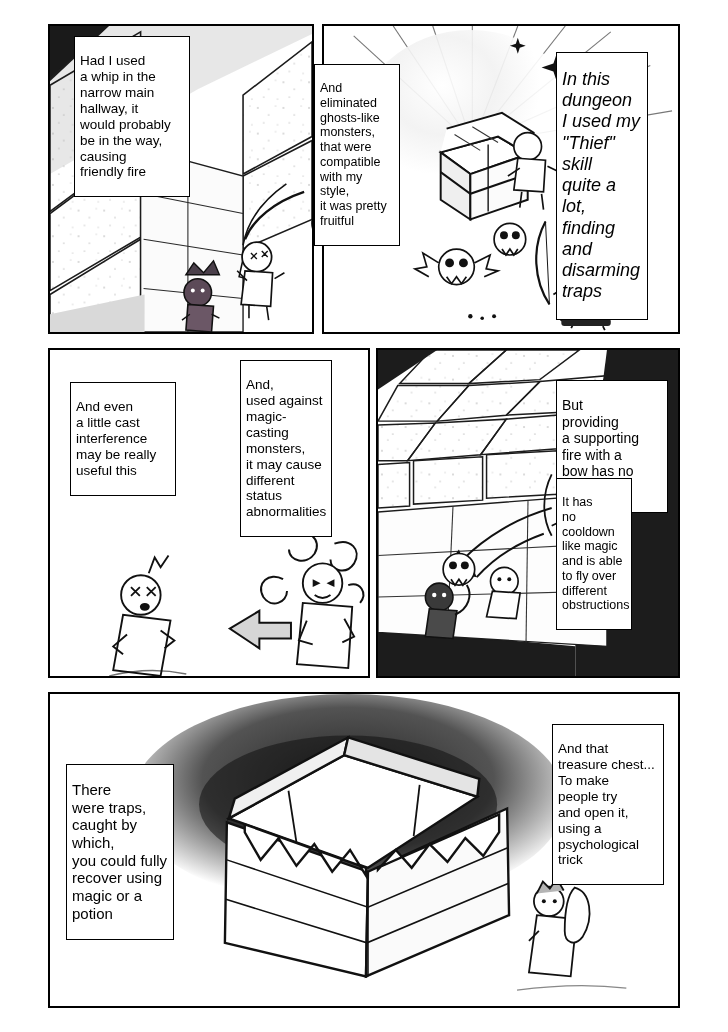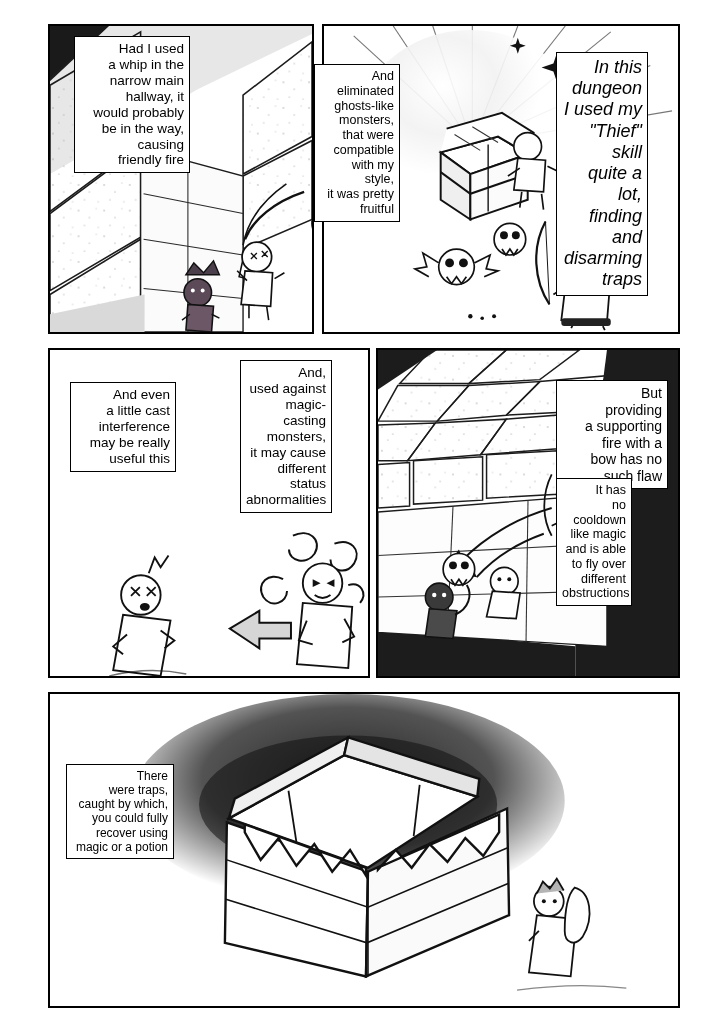--- a/index.html
+++ b/index.html
@@ -26,23 +26,23 @@
     border: 2px solid #000000;
     overflow: hidden;
   }
 
   
   .bubble {
     position: absolute;
     background: #ffffff;
     border: 1.5px solid #000000;
     color: #000000;
-    text-align: right;
+    text-align: left;
     line-height: 1.18;
-    padding: 4px 5px;
+    padding: 16px 5px;
     z-index: 40;
     white-space: pre-line;
   }
 
   
   .art { position: absolute; left: 0; top: 0; width: 100%; height: 100%; }
   .art svg { display: block; width: 100%; height: 100%; }
 
   
   #panel-1 { left: 48px;  top: 24px;  width: 266px; height: 310px; }
@@ -53,21 +53,21 @@
 
   
   #bubble-1 { left: 74px;  top: 36px;  width: 116px; font-size: 13.5px; }
   #bubble-2 { left: 314px; top: 64px;  width: 86px;  font-size: 12.5px; }
   #bubble-3 { left: 556px; top: 52px;  width: 92px; font-size: 18px; font-style: italic; }
   #bubble-4 { left: 70px;  top: 382px; width: 106px; font-size: 13.5px; }
   #bubble-5 { left: 240px; top: 360px; width: 92px; font-size: 13.5px; }
   #bubble-6 { left: 556px; top: 380px; width: 112px; font-size: 14px; }
   #bubble-7 { left: 556px; top: 478px; width: 76px;  font-size: 12.5px; }
   #bubble-8 { left: 160px; top: 720px; width: 100px; font-size: 13.5px; }
-  #bubble-9 { left: 66px;  top: 764px; width: 108px; font-size: 12px; }
+  #bubble-9 { left: 66px;  top: 764px; width: 108px; font-size: 15px; }
   #bubble-10{ left: 552px; top: 724px; width: 112px; font-size: 13.5px; }
 
   
   #bubble-9 { z-index: 41; }
   #bubble-8 { z-index: 42; }
   #bubble-7 { z-index: 43; }
 </style>
 </head>
 <body>
 
@@ -467,14 +467,22 @@
 and is able
 to fly over
 different
 obstructions</div>
   <div class="bubble" id="bubble-9">There
 were traps,
 caught by which,
 you could fully
 recover using
 magic or a potion</div>
+  <div class="bubble" id="bubble-10">And that
+treasure chest...
+To make
+people try
+and open it,
+using a
+psychological
+trick</div>
 
 </div>
 
 </body></html>

